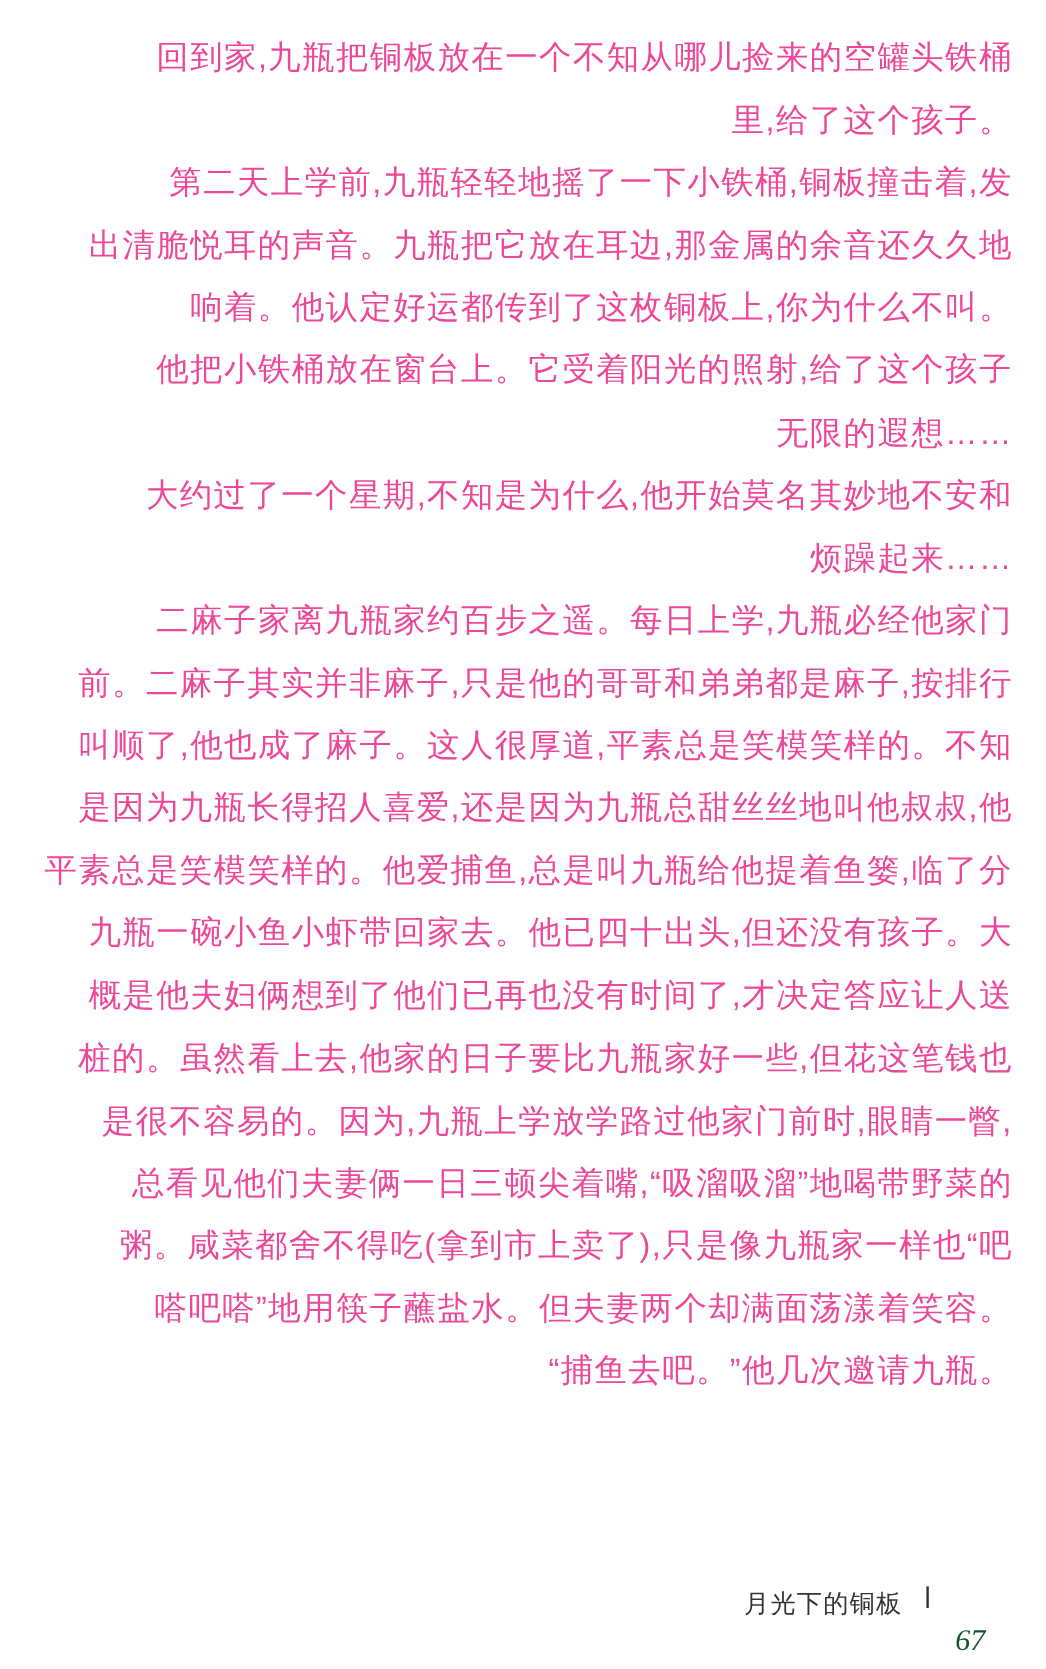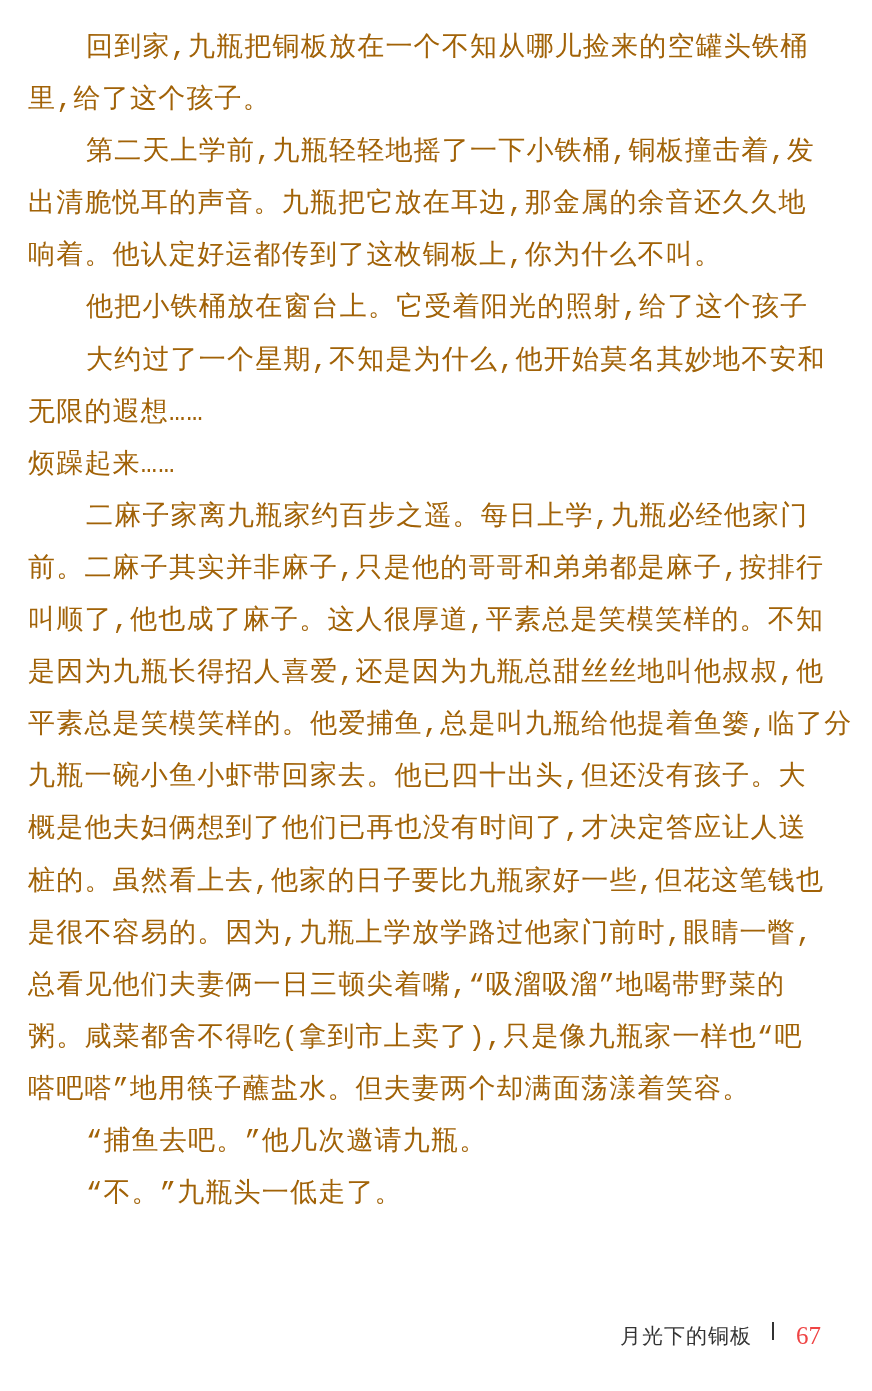--- a/index.html
+++ b/index.html
@@ -1,66 +1,65 @@
 <!DOCTYPE html>
 <html><head>
 <meta charset="utf-8">
 <style>
   html, body { margin: 0; padding: 0; background: #ffffff; }
   body { width: 872px; height: 1391px; position: relative; overflow: hidden; }
   .page { position: absolute; left: 0; top: 0; width: 872px; height: 1391px; background: #ffffff; }
   .body-text {
     position: absolute; left: 28px; top: 22px; width: 816px;
-    font-family: Liberation Mono, monospace;
-    font-size: 27px; line-height: 52.1px; color: #a16207;
+    font-family: Liberation Sans, sans-serif;
+    font-size: 27px; line-height: 52.1px; color: #ec4899; text-align: right;
   }
   .line { display: block; white-space: nowrap; height: 52.1px; letter-spacing: 1.2px; }
   .line.indent { padding-left: 58px; }
   .footer {
     position: absolute; top: 1322px; left: 620px; height: 34px;
     display: flex; align-items: flex-start;
     font-family: "DejaVu Sans", "Liberation Sans", sans-serif; color: #333;
   }
   .running-title { font-size: 21px; letter-spacing: 1px; }
   .divider { display: inline-block; width: 2px; height: 18px; background: #333; margin: 0 22px 0 20px; }
-  .page-number { font-family: "Liberation Serif", "DejaVu Serif", serif; font-size: 25px; color: #ef4444; }
+  .page-number { font-family: "Liberation Serif", "DejaVu Serif", serif; font-style: italic; font-size: 25px; color: #14532d; margin-top: 32px; }
 </style>
 </head>
 <body>
 
 <div class="page">
   <div class="body-text">
     <span class="line indent">回到家,九瓶把铜板放在一个不知从哪儿捡来的空罐头铁桶</span>
     <span class="line">里,给了这个孩子。</span>
 
     <span class="line indent">第二天上学前,九瓶轻轻地摇了一下小铁桶,铜板撞击着,发</span>
     <span class="line">出清脆悦耳的声音。九瓶把它放在耳边,那金属的余音还久久地</span>
     <span class="line">响着。他认定好运都传到了这枚铜板上,你为什么不叫。</span>
 
     <span class="line indent">他把小铁桶放在窗台上。它受着阳光的照射,给了这个孩子</span>
+    <span class="line">无限的遐想……</span>
+
     <span class="line indent">大约过了一个星期,不知是为什么,他开始莫名其妙地不安和</span>
-
-    <span class="line">无限的遐想……</span>
     <span class="line">烦躁起来……</span>
 
     <span class="line indent">二麻子家离九瓶家约百步之遥。每日上学,九瓶必经他家门</span>
     <span class="line">前。二麻子其实并非麻子,只是他的哥哥和弟弟都是麻子,按排行</span>
     <span class="line">叫顺了,他也成了麻子。这人很厚道,平素总是笑模笑样的。不知</span>
     <span class="line">是因为九瓶长得招人喜爱,还是因为九瓶总甜丝丝地叫他叔叔,他</span>
     <span class="line">平素总是笑模笑样的。他爱捕鱼,总是叫九瓶给他提着鱼篓,临了分</span>
     <span class="line">九瓶一碗小鱼小虾带回家去。他已四十出头,但还没有孩子。大</span>
     <span class="line">概是他夫妇俩想到了他们已再也没有时间了,才决定答应让人送</span>
     <span class="line">桩的。虽然看上去,他家的日子要比九瓶家好一些,但花这笔钱也</span>
     <span class="line">是很不容易的。因为,九瓶上学放学路过他家门前时,眼睛一瞥,</span>
     <span class="line">总看见他们夫妻俩一日三顿尖着嘴,“吸溜吸溜”地喝带野菜的</span>
     <span class="line">粥。咸菜都舍不得吃(拿到市上卖了),只是像九瓶家一样也“吧</span>
     <span class="line">嗒吧嗒”地用筷子蘸盐水。但夫妻两个却满面荡漾着笑容。</span>
 
     <span class="line indent">“捕鱼去吧。”他几次邀请九瓶。</span>
-    <span class="line indent">“不。”九瓶头一低走了。</span>
   </div>
 
   <div class="footer">
     <span class="running-title">月光下的铜板</span>
     <span class="divider"></span>
     <span class="page-number">67</span>
   </div>
 </div>
 
 </body></html>

